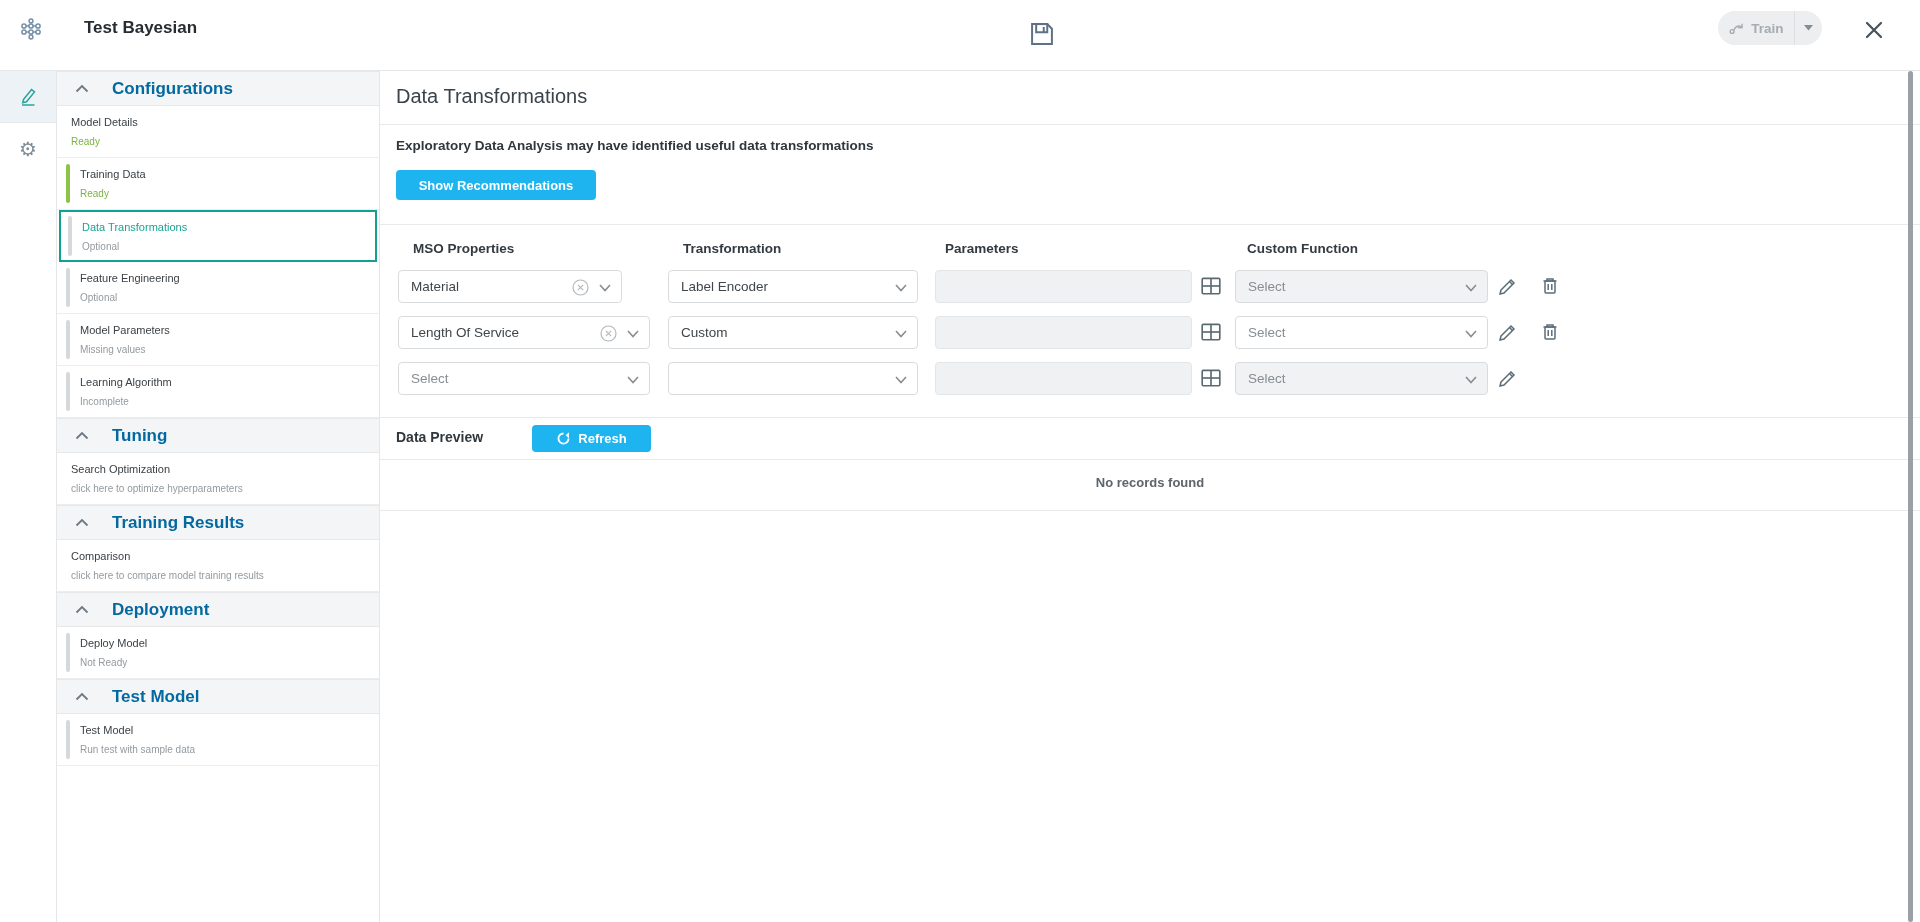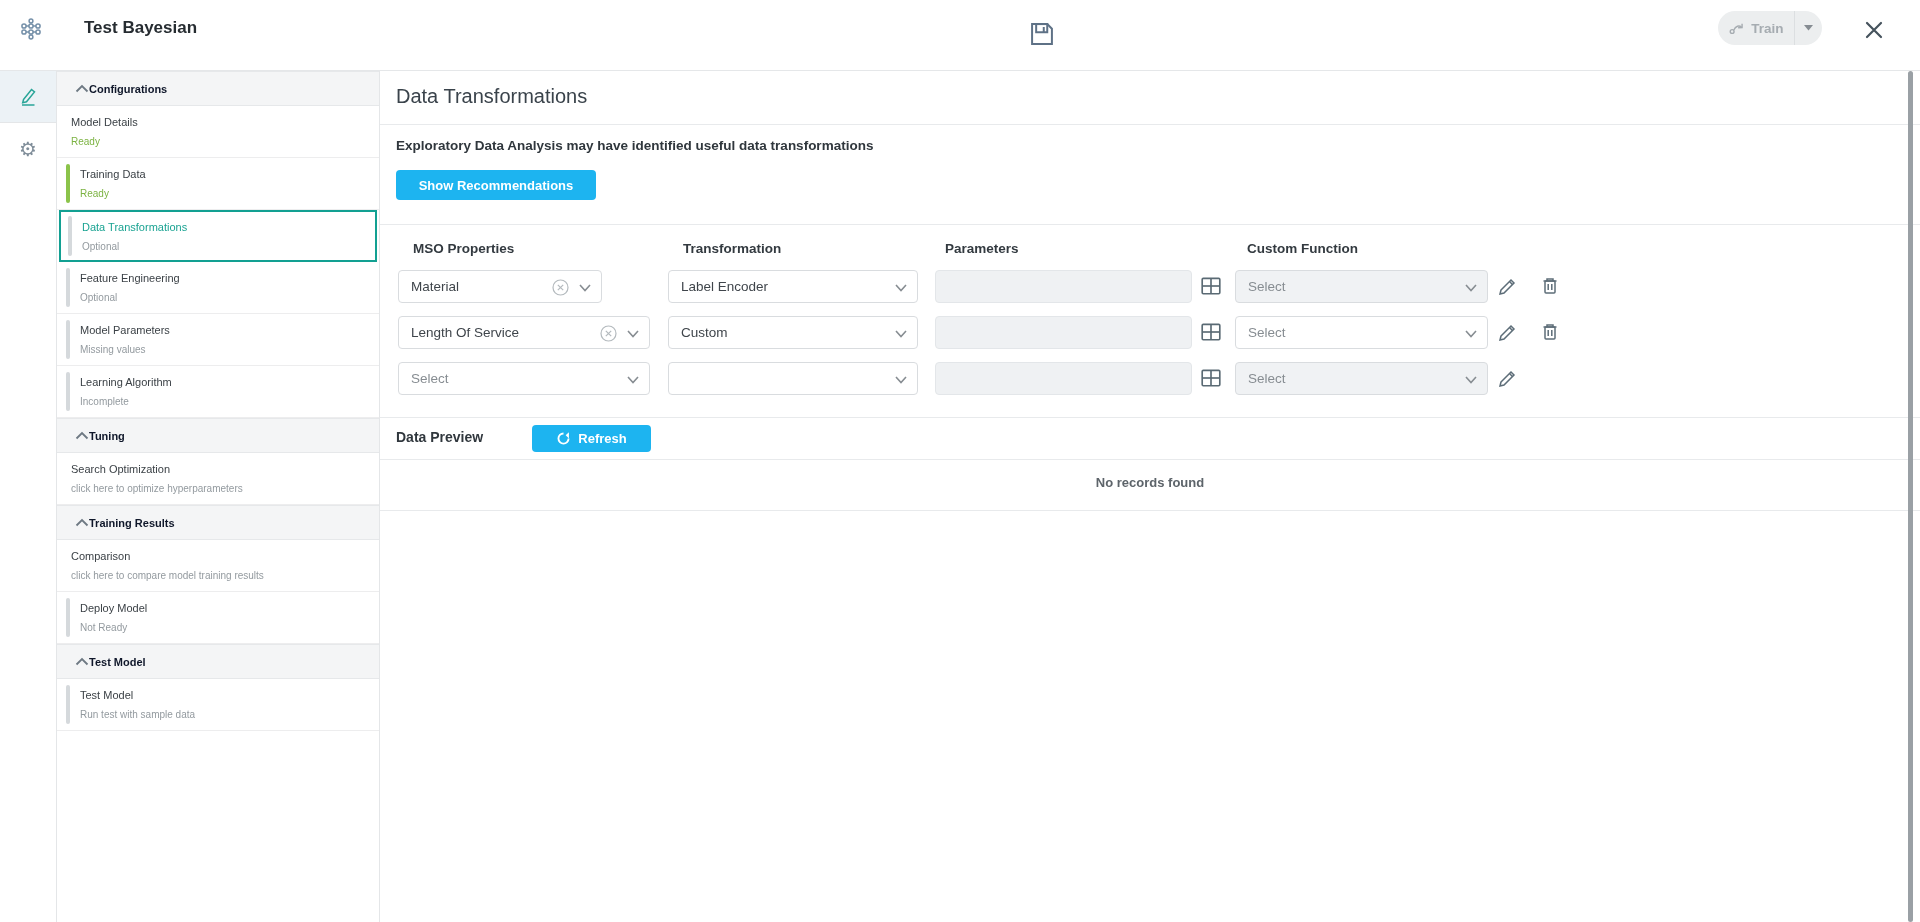--- a/index.html
+++ b/index.html
@@ -25,21 +25,21 @@
   .rail-item { height:52px; display:flex; align-items:center; justify-content:center; cursor:pointer; }
   .rail-item.active { background:#ecf2f6; border-bottom:1px solid #e4e6e8; }
   .gear-glyph { font-family:"DejaVu Sans",sans-serif; font-size:20px; color:#7f8d99; line-height:1; }
 
   
   .sidebar { position:absolute; top:71px; left:57px; width:323px; bottom:0; background:#fff;
     border-right:1px solid #e4e6e8; z-index:5; }
   .sec-header { height:35px; background:#f4f5f6; border-top:1px solid #e6e8ea;
     border-bottom:1px solid #e6e8ea; display:flex; align-items:center; cursor:pointer; }
   .sec-header .chev { margin-left:18px; width:14px; height:9px; }
-  .sec-header .lbl { font-size:11px; font-weight:700; color:#0f172a; }
+  .sec-header .lbl { margin-left:23px; font-size:17px; font-weight:700; color:#0369a1; }
   .sb-item { position:relative; height:52px; border-bottom:1px solid #ededee;
     padding:7px 8px 0 14px; cursor:pointer; background:#fff; }
   .sb-item.has-bar { padding-left:23px; }
   .bar { position:absolute; left:9px; top:6px; bottom:6px; width:4px; border-radius:2px; background:#d5d9dc; }
   .bar.green { background:#8bc34a; }
   .sb-item.selected { border:2px solid #12a092; margin:0 2px; padding-left:21px; padding-top:6px; }
   .sb-item.selected .bar { left:7px; top:4px; bottom:4px; }
   .sb-item.selected .ttl { color:#1aa392; }
   .ttl { font-size:11px; color:#3b4146; line-height:19px; }
   .sub { font-size:10px; color:#939a9f; line-height:15px; margin-top:2px; }
@@ -193,20 +193,26 @@
     <svg class="chev" viewBox="0 0 14 9">
       <polyline points="1.5,7.5 7,2 12.5,7.5" fill="none" stroke="#6e7983" stroke-width="1.8"></polyline>
       </svg>
     <span class="lbl">Training Results</span>
   </div>
   <div class="sb-item">
     <div class="ttl">Comparison</div>
     <div class="sub">click here to compare model training results</div>
   </div>
 
+  <div class="sec-header">
+    <svg class="chev" viewBox="0 0 14 9">
+      <polyline points="1.5,7.5 7,2 12.5,7.5" fill="none" stroke="#6e7983" stroke-width="1.8"></polyline>
+      </svg>
+    <span class="lbl">Deployment</span>
+  </div>
   <div class="sb-item has-bar">
     <div class="bar"></div>
     <div class="ttl">Deploy Model</div>
     <div class="sub">Not Ready</div>
   </div>
 
   <div class="sec-header">
     <svg class="chev" viewBox="0 0 14 9">
       <polyline points="1.5,7.5 7,2 12.5,7.5" fill="none" stroke="#6e7983" stroke-width="1.8"></polyline>
       </svg>
@@ -226,21 +232,21 @@
   <div class="eda-note">Exploratory Data Analysis may have identified useful data transformations</div>
   <button class="btn-cyan show-rec">Show Recommendations</button>
   <div class="divider" style="top:153px"></div>
 
   <div class="colhdr" style="left:18px">MSO Properties</div>
   <div class="colhdr" style="left:288px">Transformation</div>
   <div class="colhdr" style="left:550px">Parameters</div>
   <div class="colhdr" style="left:852px">Custom Function</div>
 
   <div class="trow" style="top:199px">
-    <div class="sel" style="left:18px;width:204px">
+    <div class="sel" style="left:18px;width:224px">
       <span>Material</span>
       <svg class="sel-clear" viewBox="0 0 17 17">
         <g stroke="#b4babe" stroke-width="1.2" fill="none">
           <circle cx="8.5" cy="8.5" r="7.5"></circle>
             <path d="M5.8 5.8 l5.4 5.4 M11.2 5.8 l-5.4 5.4"></path>
           </g>
         </svg>
       <svg class="sel-chevron" viewBox="0 0 12 8">
         <polyline points="1,1 6,6.5 11,1" fill="none" stroke="#878d92" stroke-width="1.6"></polyline>
         </svg>

